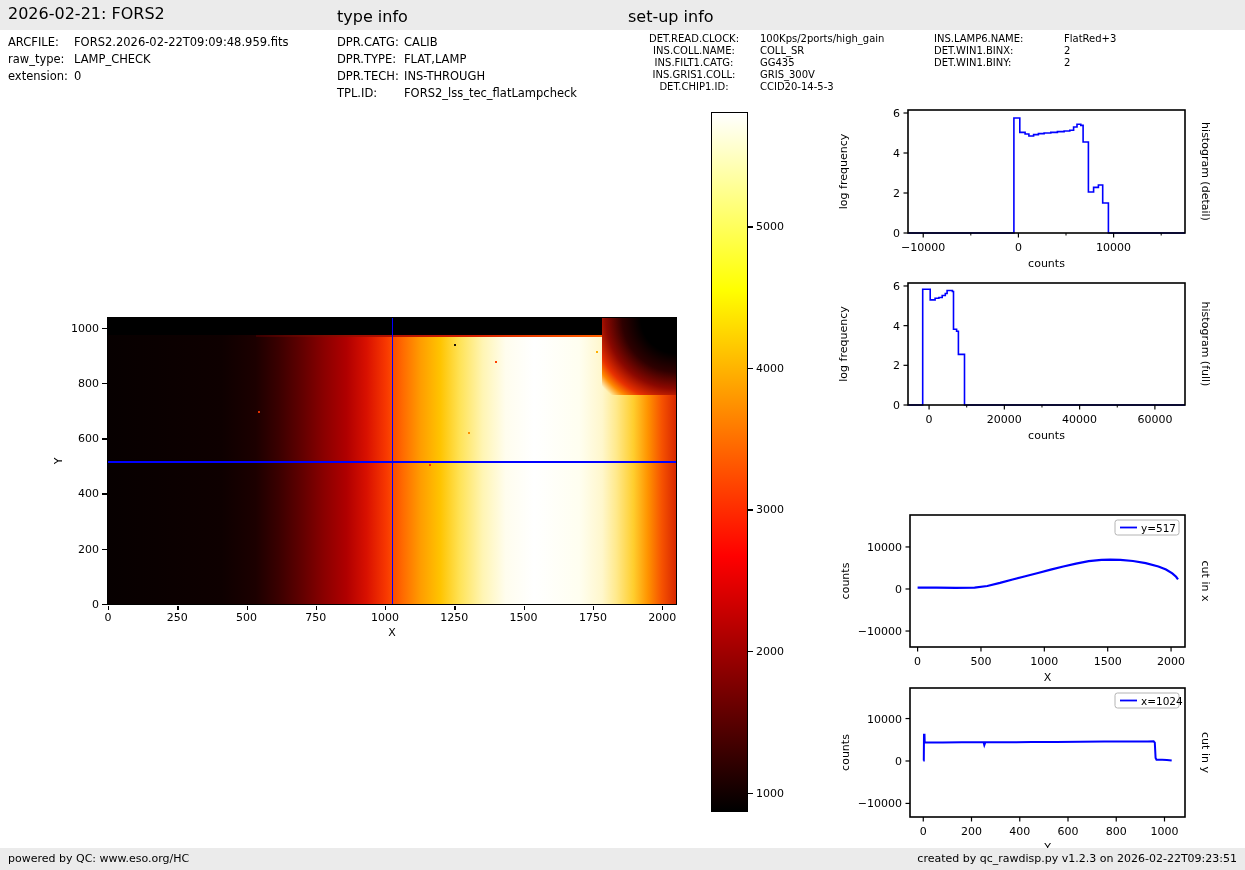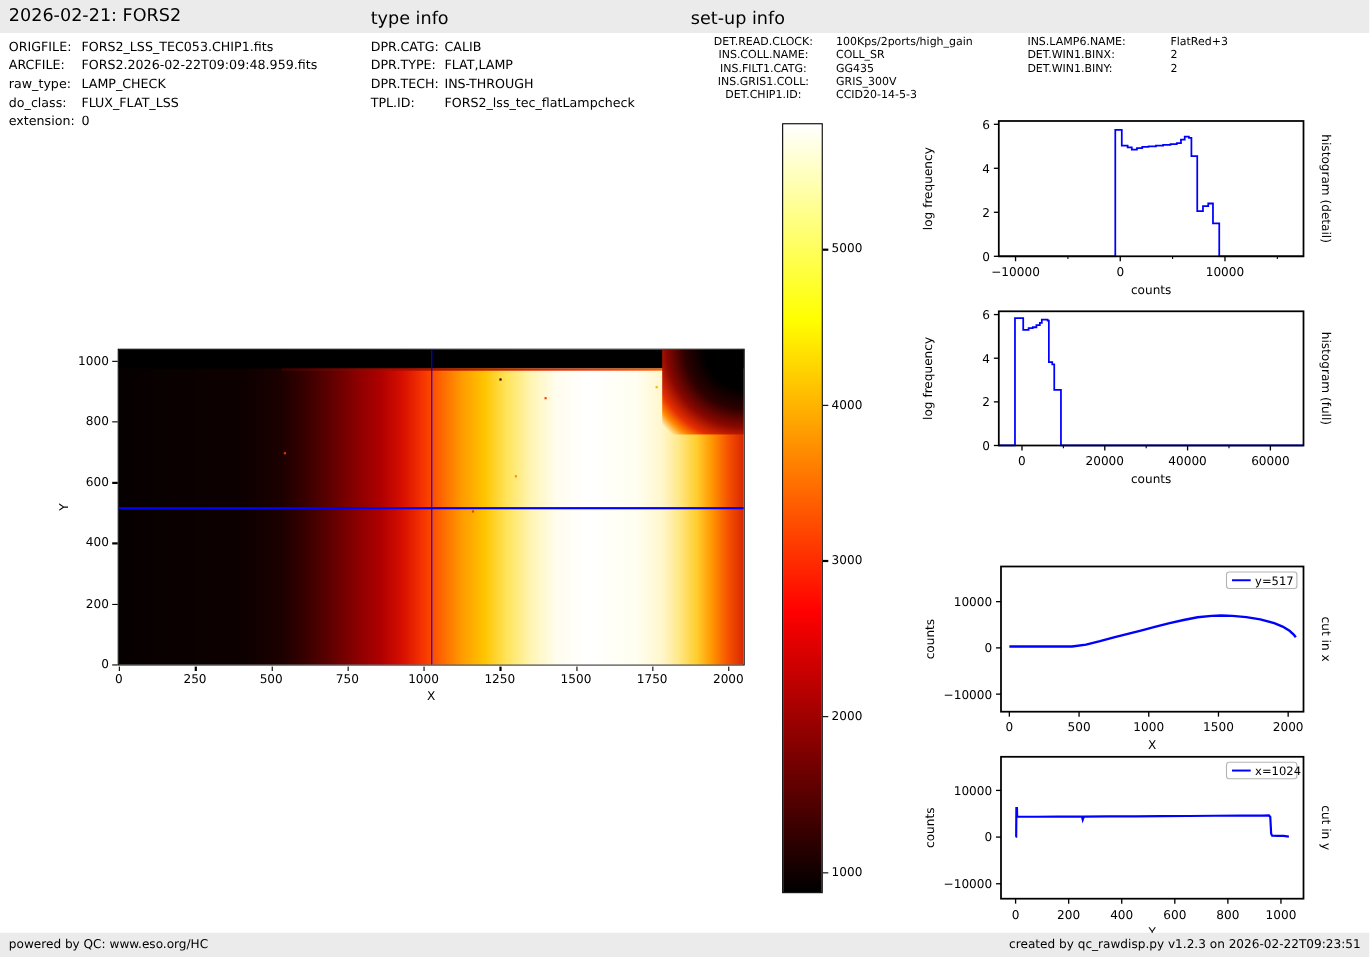--- a/index.html
+++ b/index.html
@@ -53,34 +53,26 @@
 </head>
 <body>
 
 <div class="bar" id="header-bar"></div>
 <div id="page-title">2026-02-21: FORS2</div>
 <div class="section-title" id="type-info-title">type info</div>
 <div class="section-title" id="setup-info-title">set-up info</div>
 
 <div class="info-block info-lg" id="file-info">
   <div class="irow">
-      <span class="lbl">ORIGFILE:</span>
-      <span class="val">FORS2_LSS_TEC053.CHIP1.fits</span>
-    </div>
-  <div class="irow">
       <span class="lbl">ARCFILE:</span>
       <span class="val">FORS2.2026-02-22T09:09:48.959.fits</span>
     </div>
   <div class="irow">
       <span class="lbl">raw_type:</span>
       <span class="val">LAMP_CHECK</span>
-    </div>
-  <div class="irow">
-      <span class="lbl">do_class:</span>
-      <span class="val">FLUX_FLAT_LSS</span>
     </div>
   <div class="irow">
       <span class="lbl">extension:</span>
       <span class="val">0</span>
     </div>
 </div>
 
 <div class="info-block info-lg" id="type-info">
   <div class="irow">
       <span class="lbl">DPR.CATG:</span>

